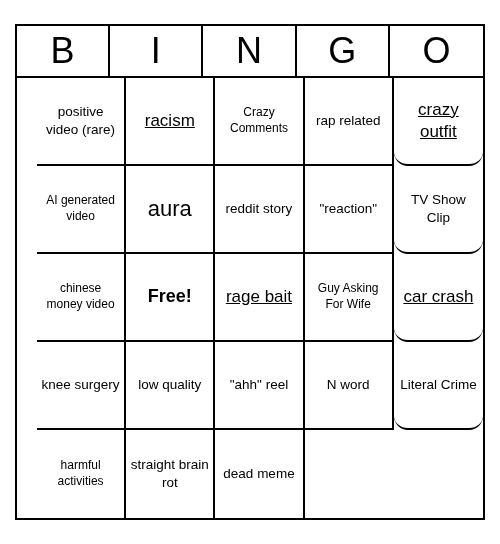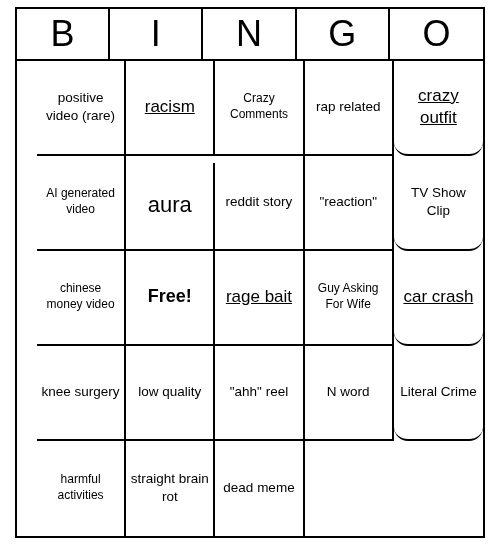--- a/index.html
+++ b/index.html
@@ -80,21 +80,20 @@
       font-size: 12px;
     }
 
     .bingo-cell.large-text {
       font-size: 17px;
       text-decoration: underline;
     }
 
     .bingo-cell.xl-text {
       font-size: 22px;
-      margin-top: 7px;
     }
   </style>
 </head>
 <body>
 
 <div class="bingo-container">
   <div class="bingo-header">
   <div class="bingo-letter">B</div>
       <div class="bingo-letter">I</div>
       <div class="bingo-letter">N</div>

